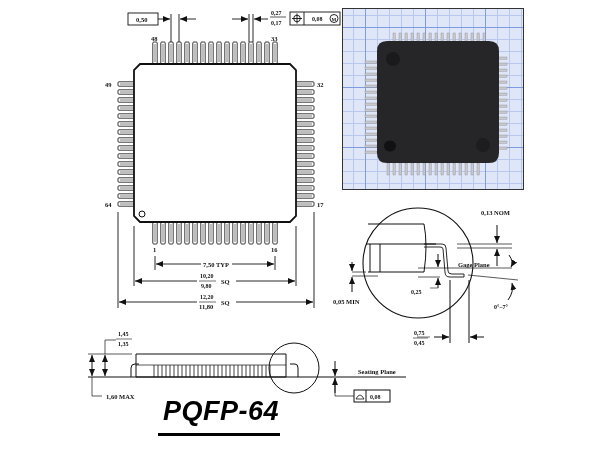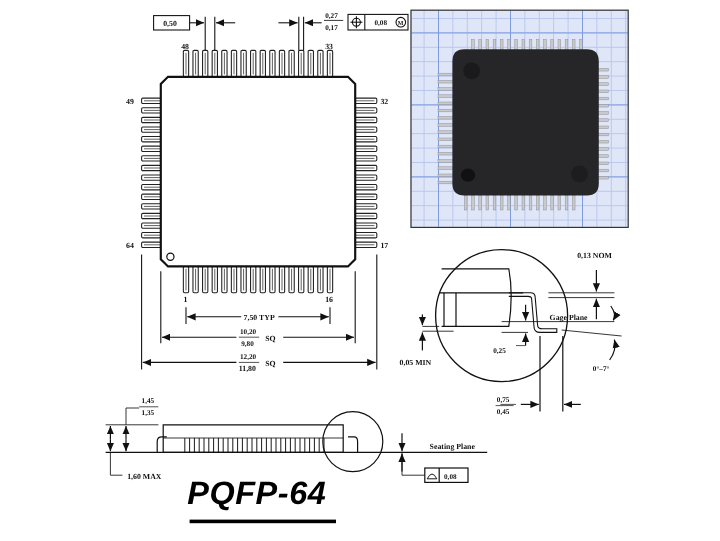--- a/index.html
+++ b/index.html
@@ -1,20 +1,20 @@
 <!DOCTYPE html>
 <html><head>
 <meta charset="utf-8">
 <style>
   html, body { margin: 0; padding: 0; background: #ffffff; }
   body { width: 600px; height: 451px; position: relative; overflow: hidden;
          font-family: "Liberation Serif", serif; }
   #canvas { position: absolute; left: 0; top: 0; width: 600px; height: 451px; }
   svg text { font-family: "Liberation Serif", serif; font-weight: bold; fill: #111; }
-  .title { position: absolute; left: 156px; top: 396px; width: 130px; text-align: left;
+  .title { position: absolute; left: 156px; top: 396px; width: 130px; text-align: center;
            font-family: "Liberation Sans", sans-serif; font-style: italic; font-weight: bold;
            font-size: 27px; color: #000; letter-spacing: 0.5px; }
   .title-rule { position: absolute; left: 158px; top: 433px; width: 122px; height: 3px; background: #000; }
   .photo { position: absolute; left: 342px; top: 8px; width: 182px; height: 182px;
            border: 1.5px solid #333; box-sizing: border-box; overflow: hidden;
            background-color: #dfe6f8;
            background-image:
              linear-gradient(#7f9be0 1px, transparent 1px),
              linear-gradient(90deg, #7f9be0 1px, transparent 1px),
              linear-gradient(#b9c7ef 1px, transparent 1px),

